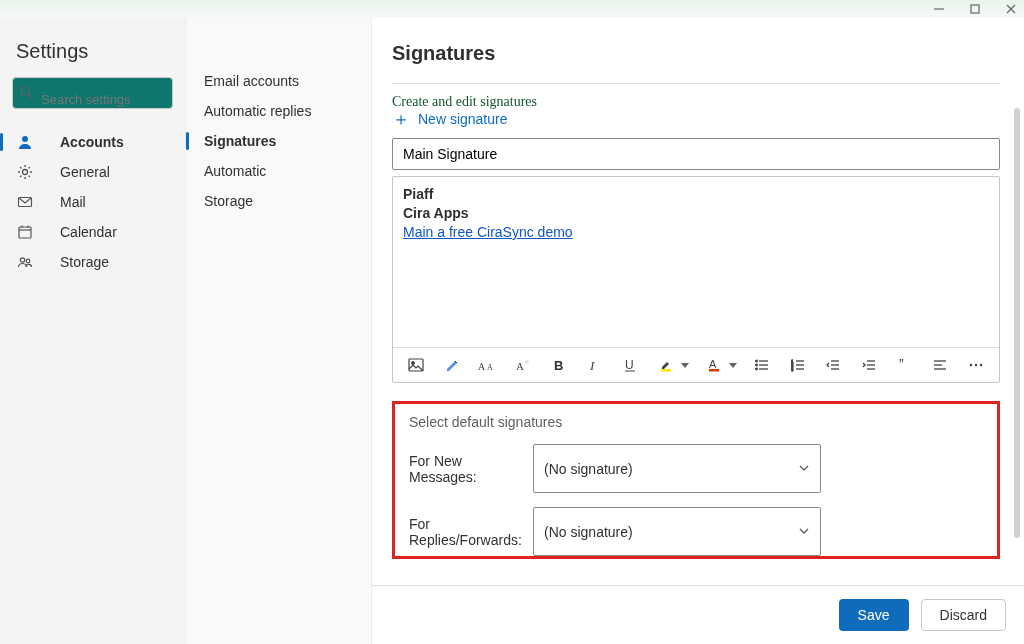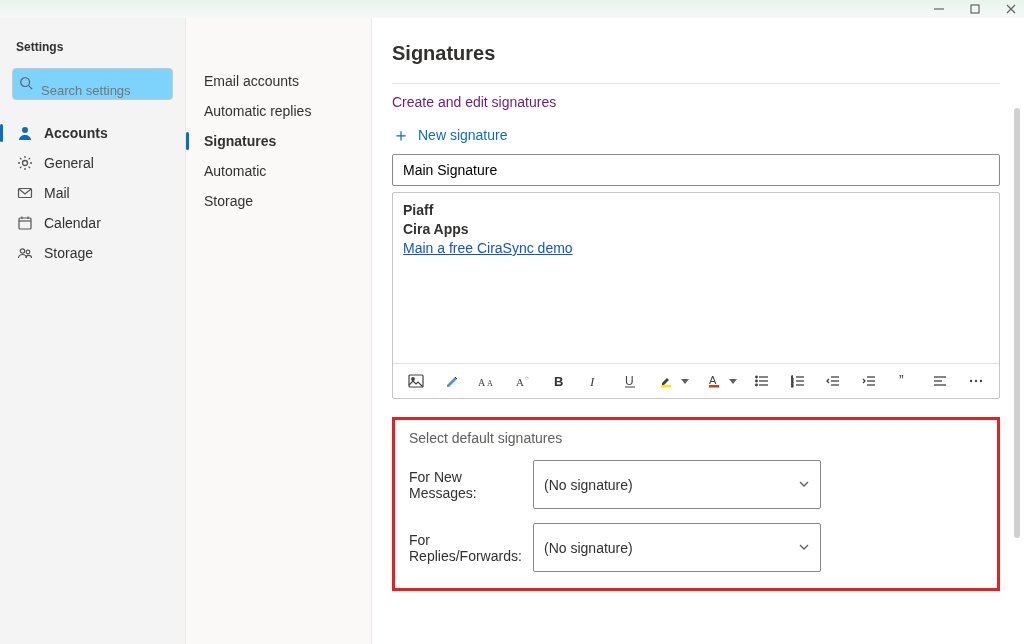--- a/index.html
+++ b/index.html
@@ -36,46 +36,46 @@
 
   
   .left-pane {
     width: 186px;
     background: #f4f4f4;
     border-right: 1px solid #eaeaea;
     display: flex;
     flex-direction: column;
   }
   .pane-title {
-    font-size: 12px;
-    font-weight: 700;
+    font-size: 20px;
+    font-weight: 400;
     padding: 22px 0 14px 16px;
   }
   .search-wrap {
     margin: 0 12px 18px 12px;
     position: relative;
   }
   .search-wrap input {
     width: 100%;
     height: 32px;
     border: 1px solid #c8c8c8;
     border-radius: 4px;
     padding: 13px 8px 0 28px;
     font-size: 13px;
     outline: none;
-    background: #7dd3fc;
+    background: #0f766e;
   }
   .search-wrap .mag {
     position: absolute; left: 7px; top: 8px; color: #616161;
   }
   .cat-list { list-style:none; }
   .cat-item {
     display: flex;
     align-items: flex-end;
-    gap: 10px;
+    gap: 26px;
     padding: 7px 0 7px 16px;
     cursor: pointer;
     font-size: 14px;
     color: #323130;
     position: relative;
   }
   .cat-item .ic { width: 18px; display:flex; align-items:center; justify-content:center; color:#555; }
   .cat-item.active { font-weight: 600; }
   .cat-item.active::before {
     content: ""; position:absolute; left:0; top:6px; bottom:6px; width:3px;
@@ -112,21 +112,21 @@
     padding: 0 24px 0 20px;
     background:#fff;
   }
   .main-title {
     font-size: 20px;
     font-weight: 600;
     margin: 24px 0 18px 0;
   }
   .hr { border: none; border-top:1px solid #e1dfdd; margin-bottom: 10px; }
   .sub-heading {
-    font-size: 14px; color:#701a75; margin-bottom: 16px;
+    font-size: 14px; color:#14532d; margin-bottom: 0; font-family: Liberation Serif, serif;
   }
   .new-sig {
     display:flex; align-items:center; gap:8px;
     color:#0F6CBD; font-size:14px; font-weight:400;
     cursor:pointer; margin-bottom: 10px;
   }
   .new-sig .plus { font-size: 18px; font-weight: 300; line-height: 1; }
   .sig-name {
     width: 100%;
     height: 32px;
@@ -155,21 +155,21 @@
     padding: 6px 12px;
     color:#424242;
   }
   .tb-btn { width:22px; height:22px; display:flex; align-items:center; justify-content:center; cursor:pointer; border-radius:3px; }
   .tb-btn svg { display:block; }
   .tb-sep { display:flex; align-items:center; gap:2px; }
   .caret-down { width:0; height:0; border-left:4px solid transparent; border-right:4px solid transparent; border-top:5px solid #616161; margin-left:2px;}
 
   .defaults-box {
     border: 3px solid #e02222;
-    padding: 10px 14px 16px 14px;
+    padding: 10px 14px 0 14px;
     margin-bottom: 18px;
     margin-top: 9px;
   }
   .defaults-heading { font-size: 14px; color:#605e5c; margin-bottom: 14px; }
   .row { display:flex; align-items:center; gap: 6px; margin-bottom: 14px; }
   .row:last-child { margin-bottom: 0; }
   .row-label { width: 118px; font-size: 14px; color:#323130; }
   .select {
     flex: 0 0 288px;
     height: 49px;
@@ -456,14 +456,18 @@
           <span><svg width="12" height="12" viewBox="0 0 12 12">
                 <path d="M2 4l4 4 4-4" fill="none" stroke="#605e5c" stroke-width="1.4"></path>
               </svg></span>
         </div>
       </div>
     </div>
 
     <div class="faux-scroll"></div>
   </main>
 
+  <div class="footer">
+    <button class="btn btn-primary">Save</button>
+    <button class="btn btn-secondary">Discard</button>
+  </div>
 
 </div>
 
 </body></html>

